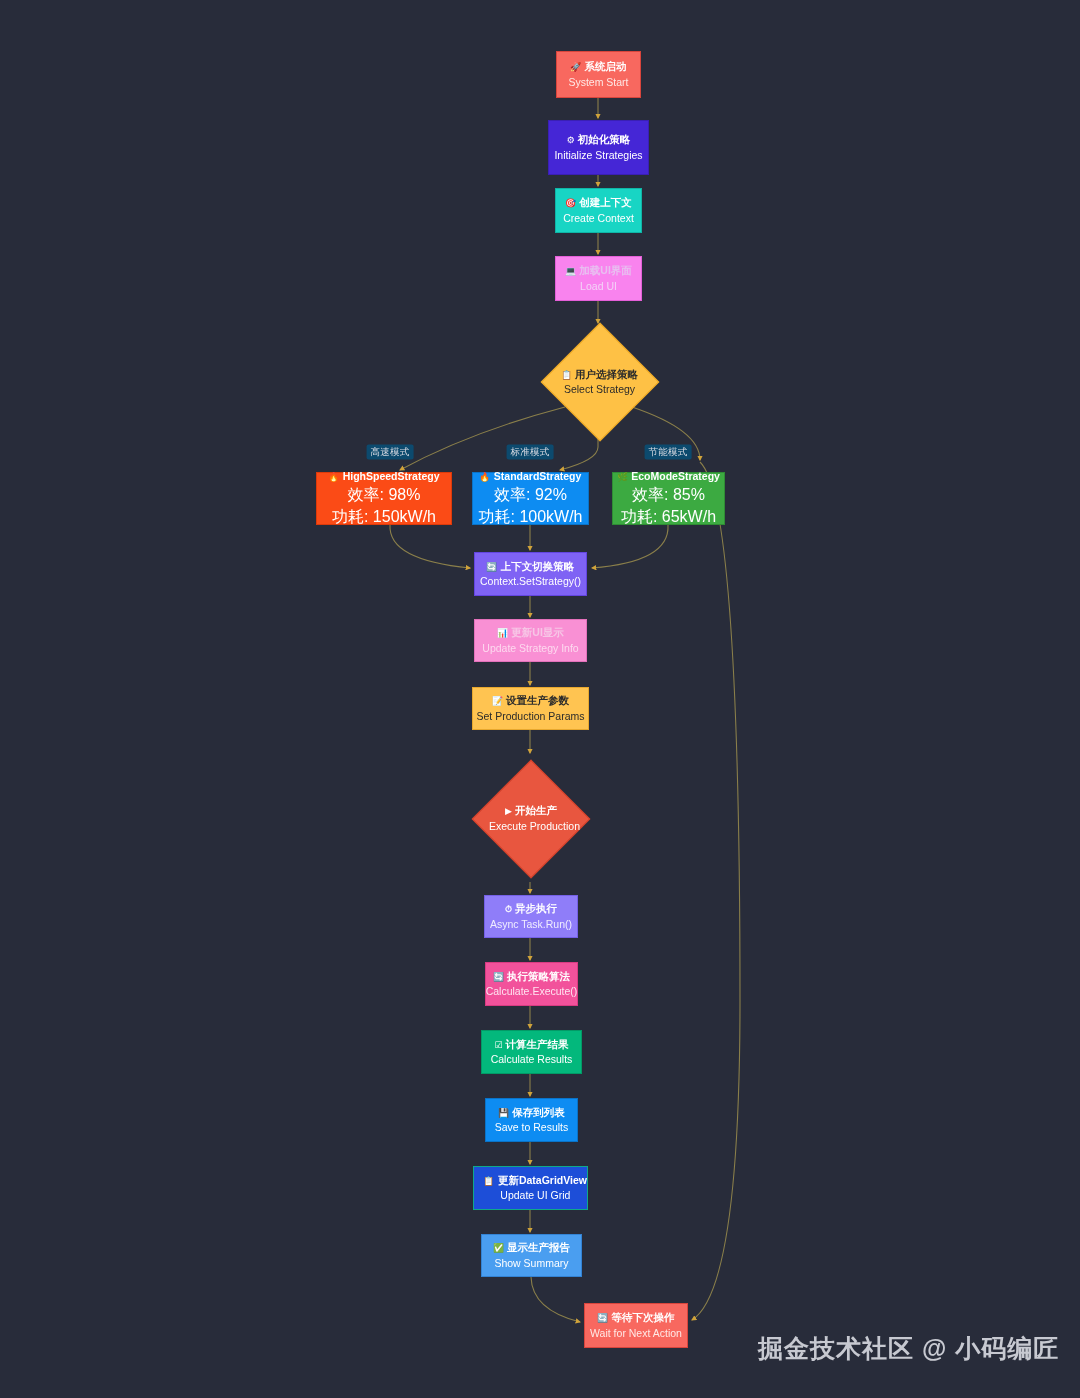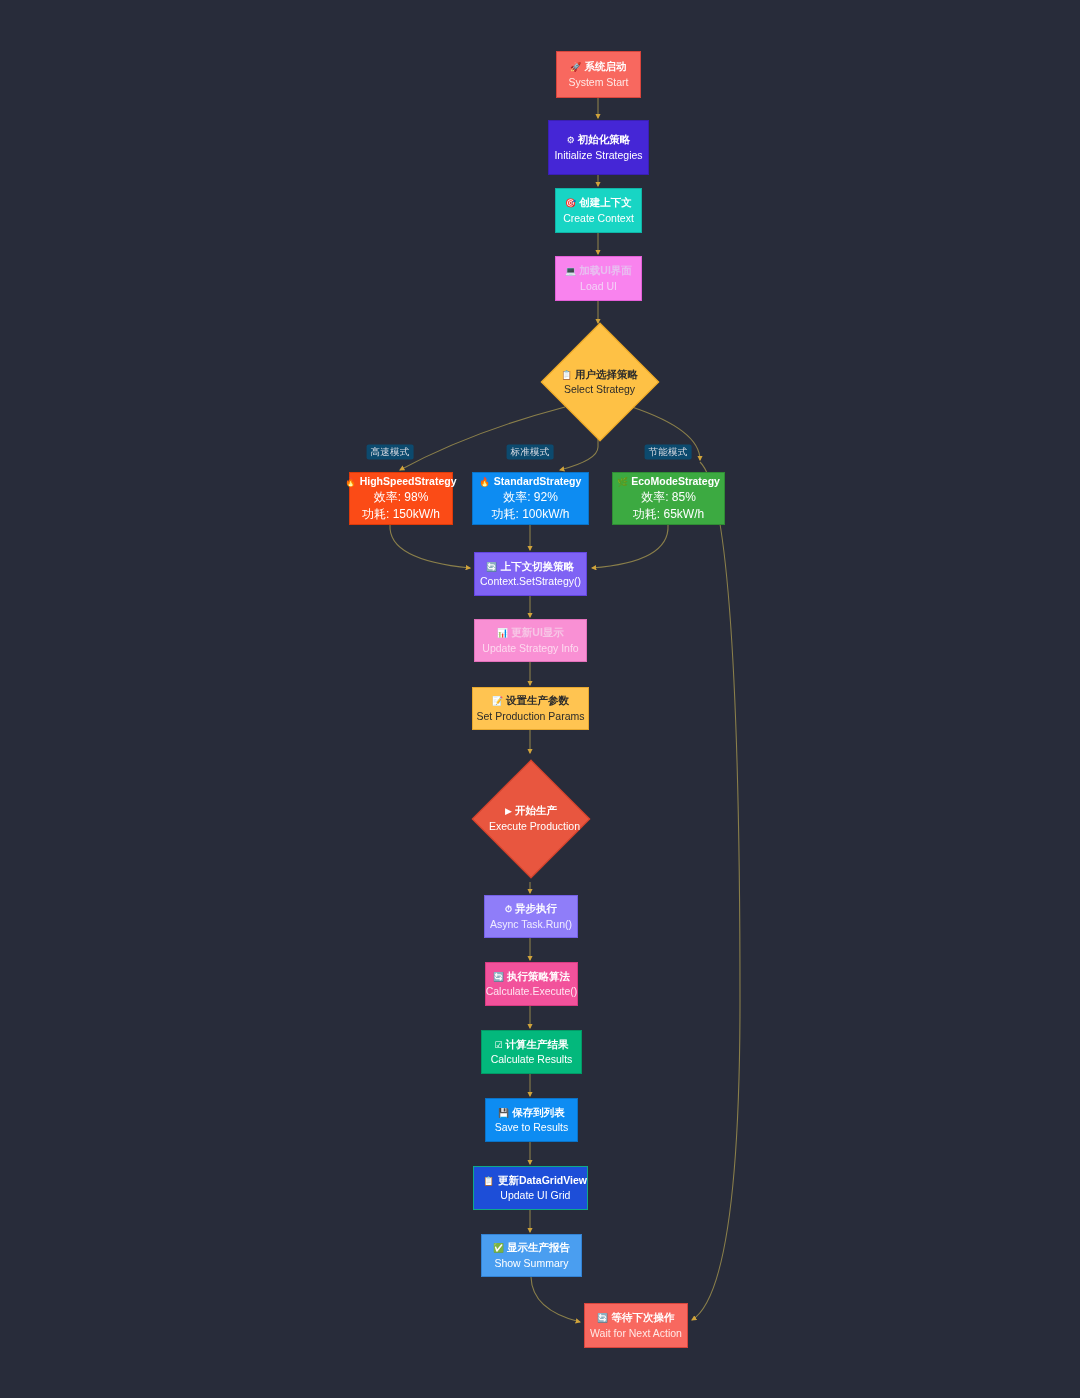--- a/index.html
+++ b/index.html
@@ -47,21 +47,21 @@
   .node .en {
     display: block;
     white-space: nowrap;
     font-size: 10.5px;
     font-weight: 400;
     margin-top: 2px;
   }
   .node .extra {
     display: block;
     white-space: nowrap;
-    font-size: 12px;
+    font-size: 16px;
     font-weight: 400;
     margin-top: 2px;
   }
   .node .ico {
     display: inline-block;
     font-size: 9px;
     margin-right: 3px;
     vertical-align: middle;
     line-height: 1;
   }
@@ -175,21 +175,21 @@
           <span class="en" style="color: rgb(243, 210, 247);">Load UI</span>
         </div>
       </div>
       <div class="node diamond" style="left: 542px; top: 325px; width: 115px; height: 114px;">
         <div class="dshape" style="width: 84px; height: 84px; background: rgb(254, 193, 69); border-color: rgb(231, 163, 32);"></div>
         <div class="dlabel">
           <span class="cn" style="color: rgb(43, 43, 43);"><span class="ico">📋</span>用户选择策略</span>
           <span class="en" style="color: rgb(43, 43, 43);">Select Strategy</span>
         </div>
       </div>
-      <div class="node rect" style="left: 349px; top: 472px; width: 104px; height: 53px; background: rgb(251, 75, 22); border-color: rgb(221, 58, 10);">
+      <div class="node rect" style="left: 316px; top: 472px; width: 136px; height: 53px; background: rgb(251, 75, 22); border-color: rgb(221, 58, 10);">
         <div class="">
           <span class="cn" style="color: rgb(255, 255, 255);"><span class="ico">🔥</span>HighSpeedStrategy</span>
           <span class="extra" style="color: rgb(255, 255, 255);">效率: 98%</span>
           <span class="extra" style="color: rgb(255, 255, 255);">功耗: 150kW/h</span>
         </div>
       </div>
       <div class="node rect" style="left: 472px; top: 472px; width: 117px; height: 53px; background: rgb(13, 140, 242); border-color: rgb(10, 115, 199); justify-content: center;">
         <div class="">
           <span class="cn" style="color: rgb(255, 255, 255);"><span class="ico">🔥</span>StandardStrategy</span>
           <span class="extra" style="color: rgb(255, 255, 255);">效率: 92%</span>
@@ -270,13 +270,14 @@
           <span class="en" style="color: rgb(255, 233, 230);">Wait for Next Action</span>
         </div>
       </div>
     </div>
   <div id="labels-root">
       <div class="edge-label" style="left: 390px; top: 452px;">高速模式</div>
       <div class="edge-label" style="left: 530px; top: 452px;">标准模式</div>
       <div class="edge-label" style="left: 668px; top: 452px;">节能模式</div>
     </div>
 
+  <div id="watermark" style="left: 758px; top: 1332px; color: rgb(213, 215, 222);">掘金技术社区 @ 小码编匠</div>
 </div>
 
 </body></html>

